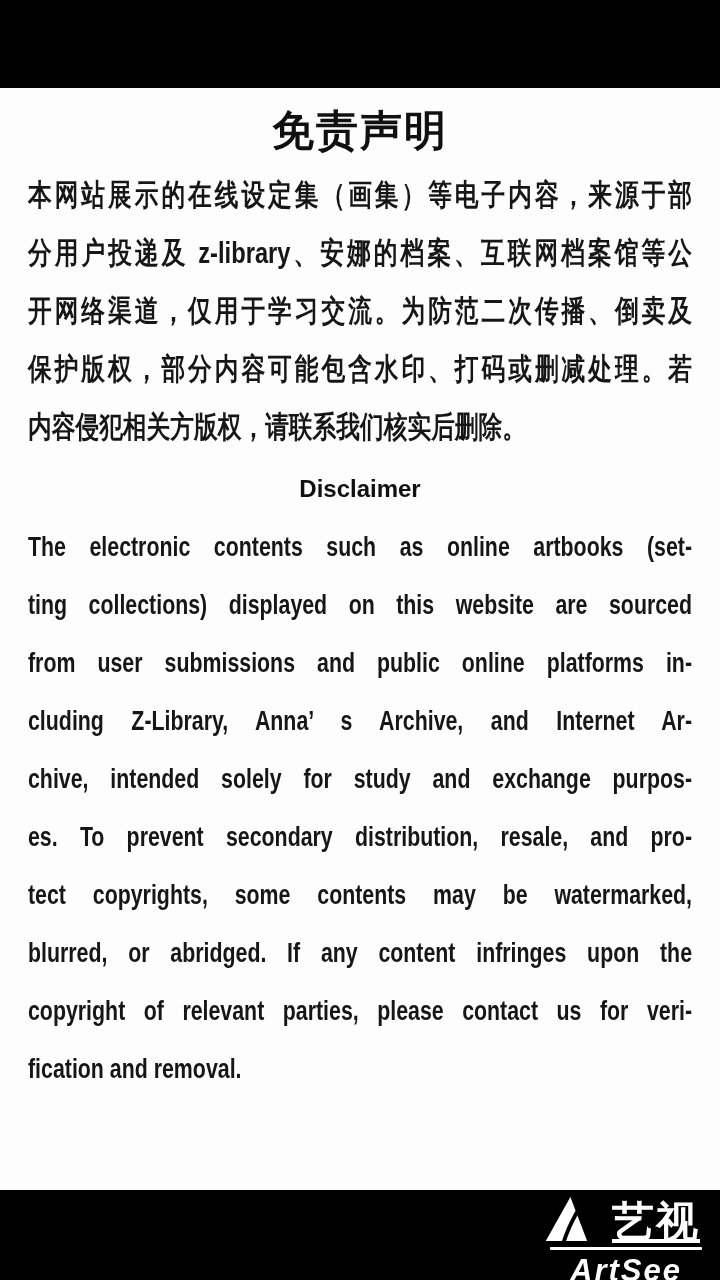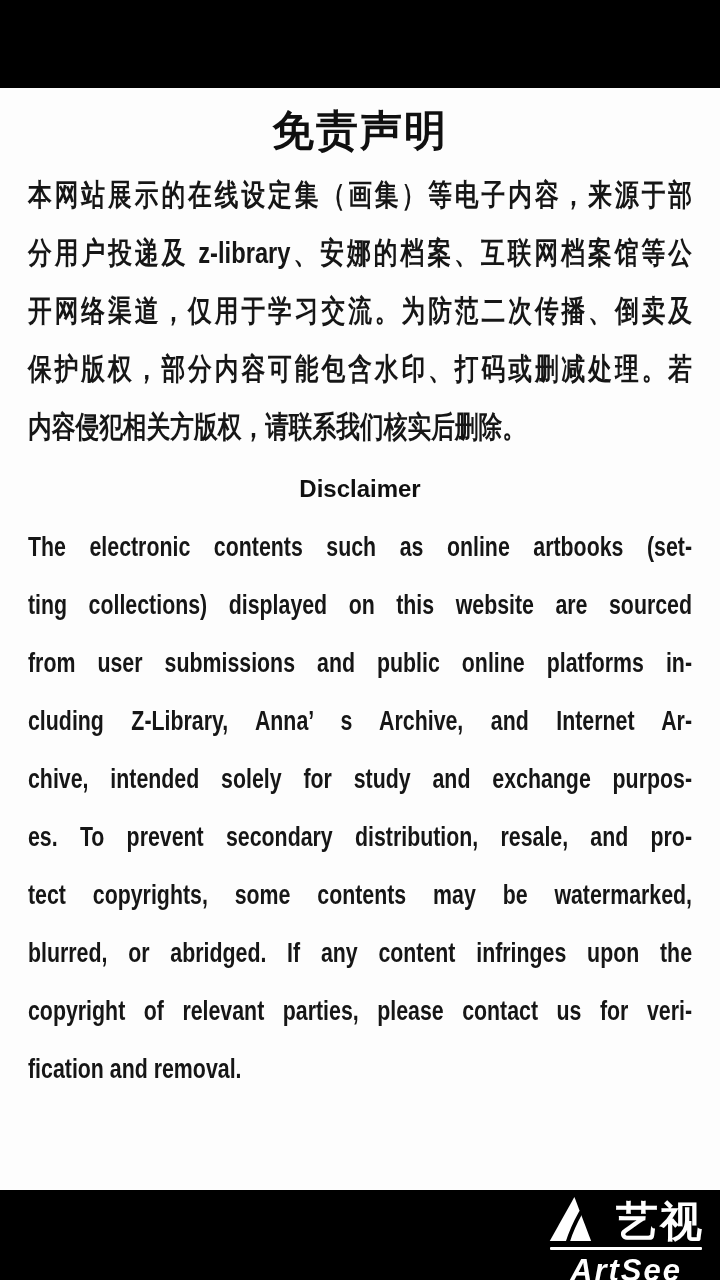--- a/index.html
+++ b/index.html
@@ -35,21 +35,21 @@
     height: 58px; line-height: 58px;
     text-align: justify; text-align-last: justify;
     white-space: normal; overflow: visible;
   }
   .para .line:last-child { text-align-last: left; }
   .para.zh { font-size: 30px; }
   .para.en { font-size: 27px; }
 
   
   .logo { position: absolute; top: 6px; right: 18px; width: 152px; color: #fff; }
-  .logo-top { display: flex; align-items: flex-end; justify-content: center; gap: 24px; padding: 0 2px; }
+  .logo-top { display: flex; align-items: flex-end; justify-content: flex-end; gap: 24px; padding: 0 2px; text-decoration: underline; }
   .logo-mark { display: block; flex: 0 0 auto; }
   .brand-zh { font-size: 42px; line-height: 0.92; font-weight: 900; letter-spacing: 2px; white-space: nowrap; }
   .logo-divider { height: 3px; background: #fff; margin-top: 5px; border-radius: 1px; }
   .brand-en {
     font-style: italic; font-weight: bold; font-size: 31px; line-height: 1;
     margin-top: 5px; text-align: center; letter-spacing: 2px; white-space: nowrap;
   }
 </style>
 </head>
 <body>

